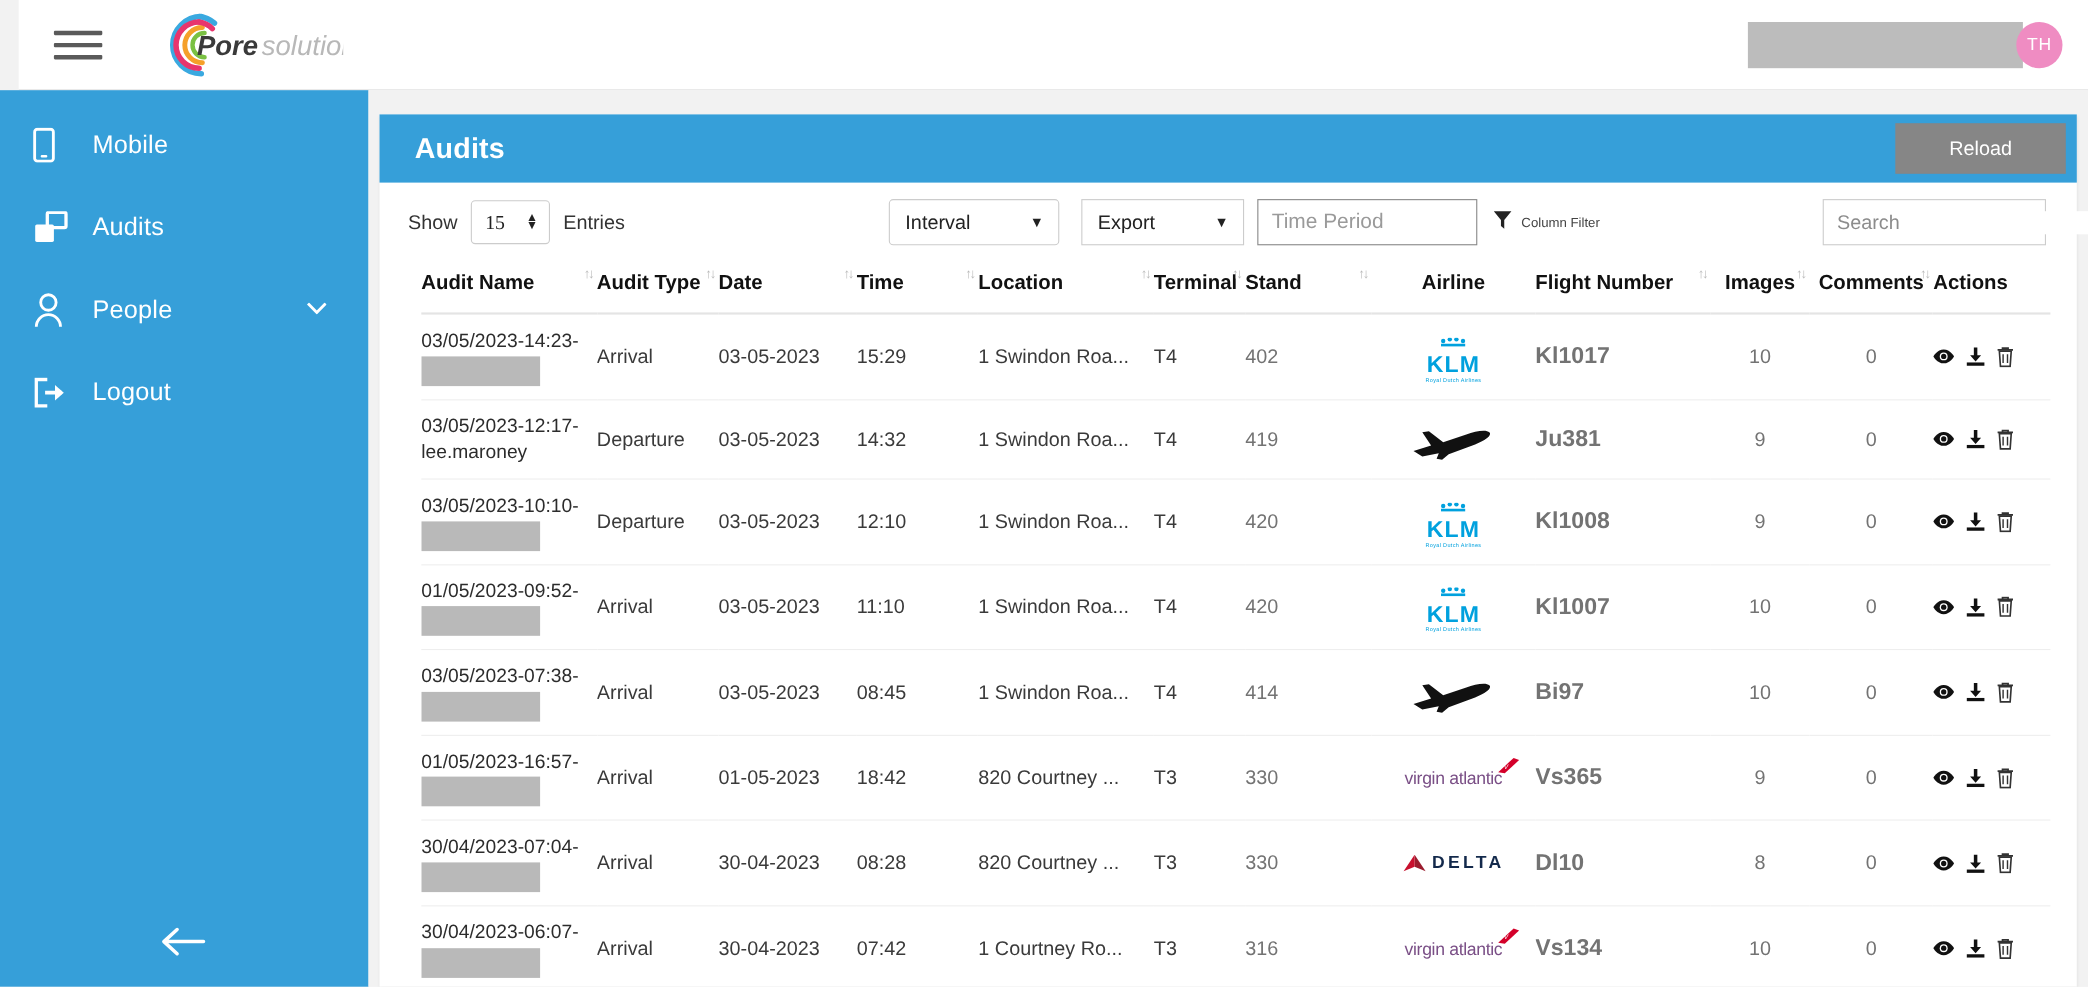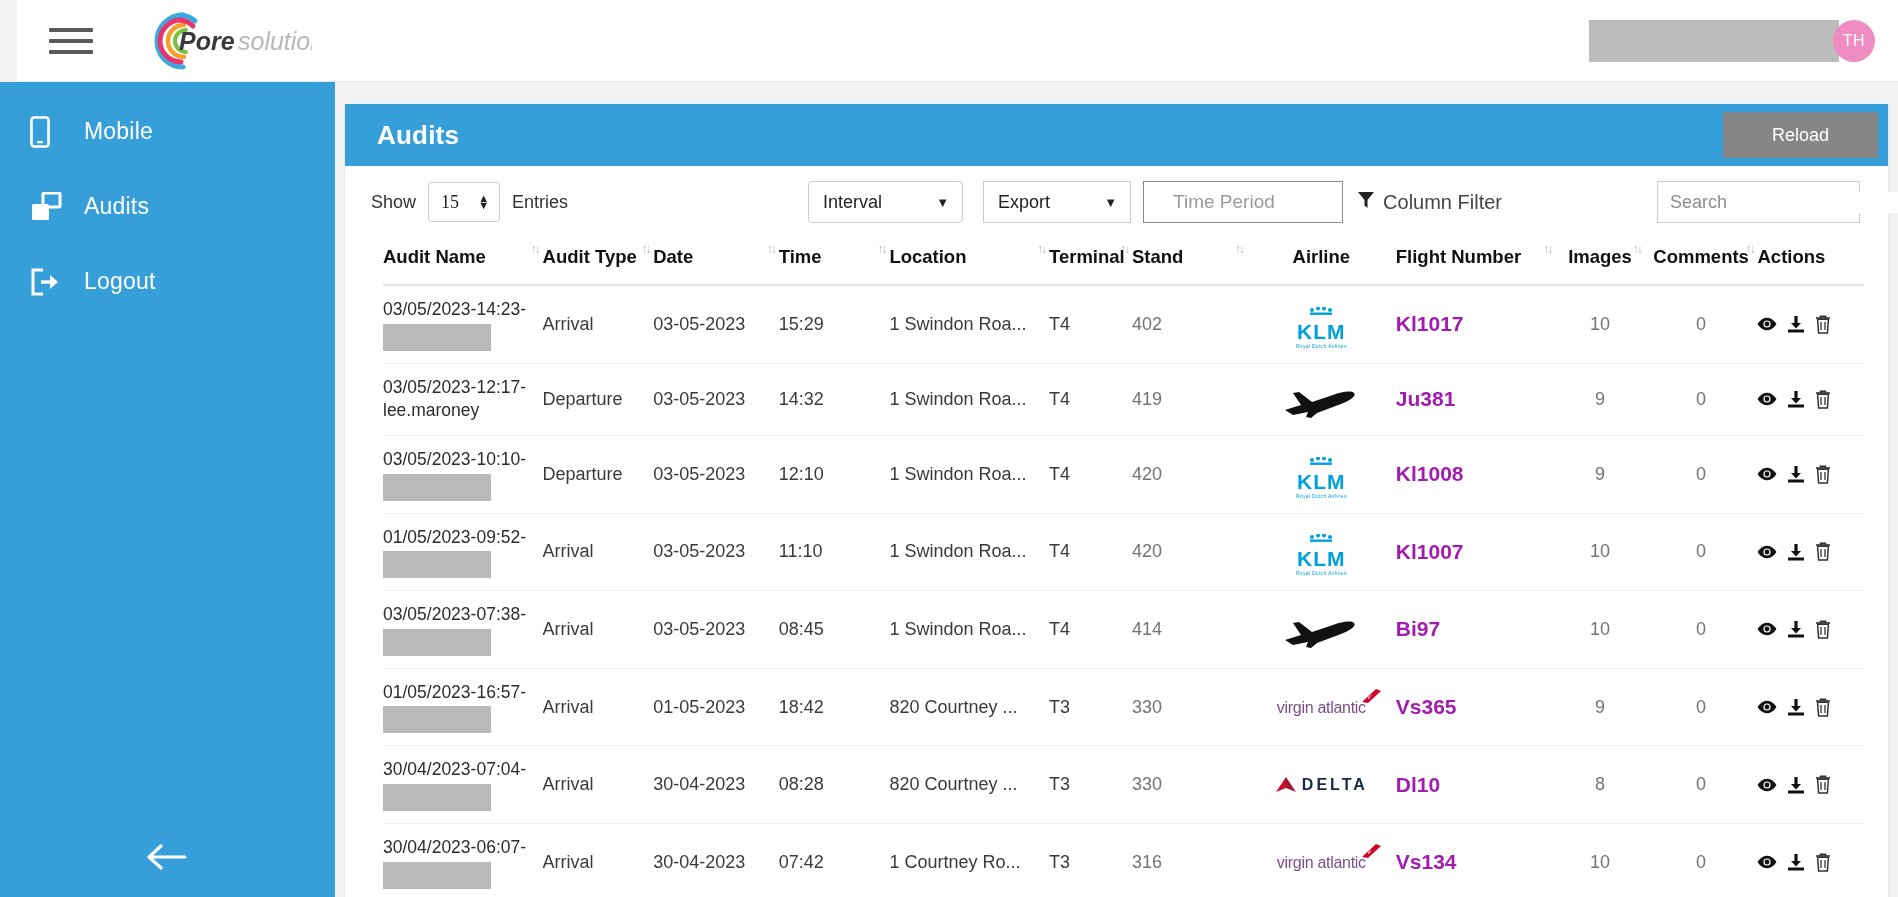--- a/index.html
+++ b/index.html
@@ -122,28 +122,28 @@
     font-family: "Liberation Sans", sans-serif;
     -webkit-appearance: none; appearance: none;
   }
   .sel-caret {
     position: absolute; right: 14px; top: 50%; transform: translateY(-50%);
     pointer-events: none; color: #222; font-size: 13px;
   }
   #timeperiod-input {
     width: 200px; height: 42px; margin-left: 12px;
     border: 1px solid #888; background: #fff;
-    font-size: 19px; color: #222; padding-left: 29px;
+    font-size: 19px; color: #222; padding-left: 12px;
     font-family: "Liberation Sans", sans-serif;
   }
   #timeperiod-input::placeholder { color: #9a9a9a; }
   #column-filter {
     display: flex; align-items: center; margin-left: 14px; cursor: pointer;
   }
-  #column-filter .cf-label { font-size: 20px; color: #444; margin-left: 8px; }
+  #column-filter .cf-label { font-size: 12px; color: #444; margin-left: 8px; }
   #search-wrap {
     margin-left: auto; width: 203px; height: 42px;
     border: 1px solid #ccc; background: #fff;
     display: flex; align-items: center; padding: 0 10px 0 12px;
   }
   #search-input {
     border: none; outline: none; flex: 1; font-size: 18px; color: #222;
     font-family: "Liberation Sans", sans-serif;
   }
   #search-input::placeholder { color: #8c8c8c; }
@@ -162,21 +162,21 @@
     font-size: 12px; color: #b9b9b9; letter-spacing: -2px;
   }
   tbody td {
     font-size: 18px; color: #3a3a3a; padding: 12px 0;
     border-bottom: 1px solid #eeeeee; vertical-align: middle;
     white-space: nowrap; overflow: hidden;
   }
   tbody tr { height: 66px; }
   .audit-name { font-size: 17.5px; color: #2c2c2c; line-height: 1.35; }
   .redact { display: block; height: 27px; background: #b9b9b9; margin-top: 2px; }
-  .flight-no { font-weight: bold; font-size: 21px; color: #a21caf; }
+  .flight-no { font-weight: bold; font-size: 21px; color: #737373; }
   .num-cell { color: #737373; }
   .acts { display: flex; align-items: center; gap: 10px; }
   .acts span { cursor: pointer; display: inline-flex; }
   
   .c-name { width: 150px; } .c-type { width: 104px; } .c-date { width: 118px; }
   .c-time { width: 104px; } .c-loc { width: 150px; } .c-term { width: 78px; }
   .c-stand { width: 108px; } .c-air { width: 140px; } .c-flight { width: 150px; }
   .c-img { width: 84px; } .c-com { width: 106px; } .c-act { width: 100px; }
   .ta-c { text-align: center; }
   
@@ -230,20 +230,34 @@
   <div class="nav-item">
     <span class="nav-icon">
       <svg width="32" height="30" viewBox="0 0 32 30">
           <rect x="13" y="1" width="17" height="14" rx="1.5" fill="none" stroke="#fff" stroke-width="3"></rect>
           <rect x="2" y="12" width="17" height="16" rx="1.5" fill="#fff"></rect>
         </svg>
     </span>
     <span class="nav-label">Audits</span>
   </div>
 
+  <div class="nav-item">
+    <span class="nav-icon">
+      <svg width="28" height="32" viewBox="0 0 28 32">
+          <circle cx="14" cy="9" r="7" fill="none" stroke="#fff" stroke-width="2.6"></circle>
+          <path d="M3 31 a11 11 0 0 1 22 0" fill="none" stroke="#fff" stroke-width="2.6"></path>
+        </svg>
+    </span>
+    <span class="nav-label">People</span>
+    <span class="nav-caret">
+      <svg width="18" height="11" viewBox="0 0 18 11">
+          <path d="M1 1 L9 9 L17 1" fill="none" stroke="#fff" stroke-width="2.6"></path>
+        </svg>
+    </span>
+  </div>
 
   <div class="nav-item">
     <span class="nav-icon">
       <svg width="30" height="28" viewBox="0 0 30 28">
           <path d="M13 2 H3 V26 H13" fill="none" stroke="#fff" stroke-width="3"></path>
           <path d="M11 14 H26" stroke="#fff" stroke-width="3.4"></path>
           <path d="M20 7 L28 14 L20 21 Z" fill="#fff"></path>
         </svg>
     </span>
     <span class="nav-label">Logout</span>

